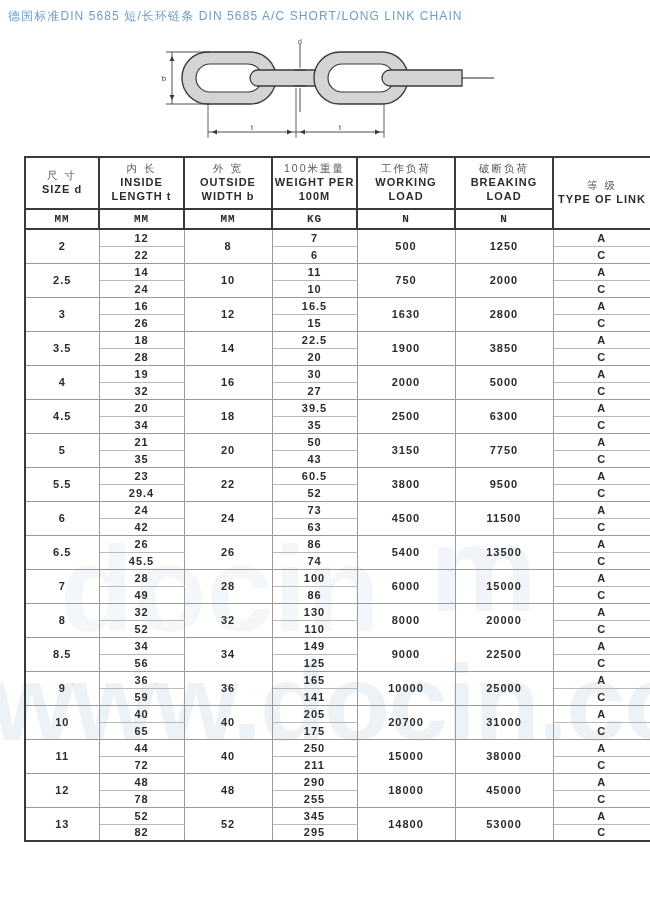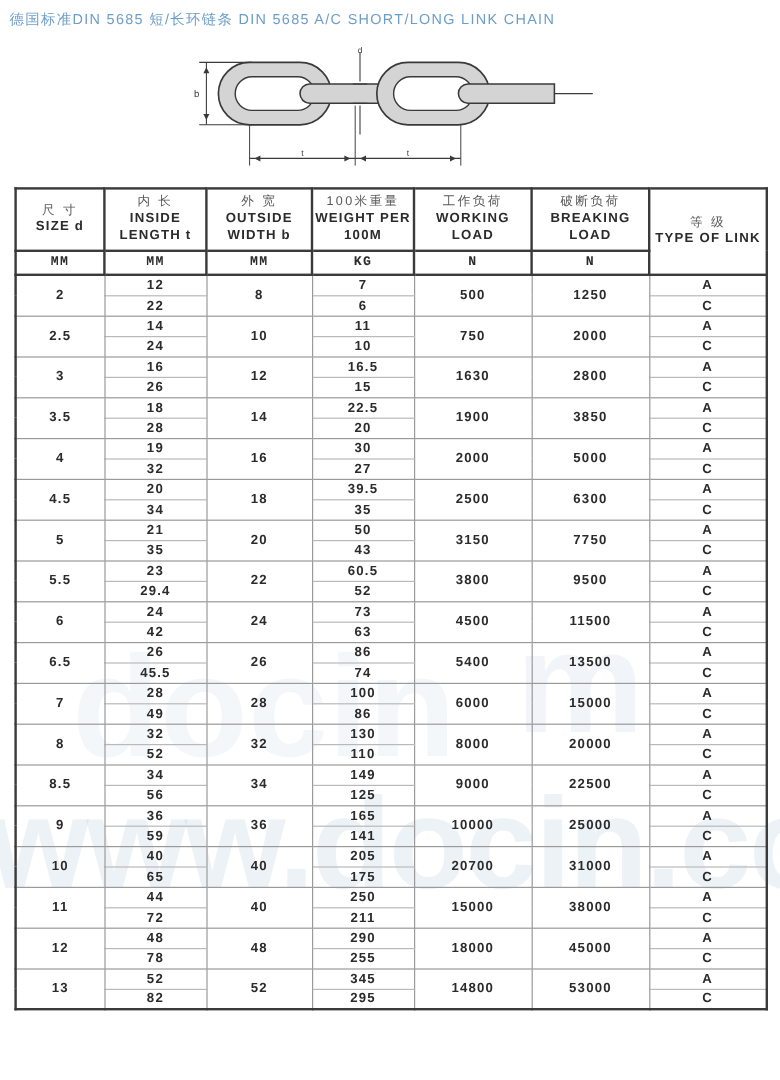--- a/index.html
+++ b/index.html
@@ -70,21 +70,21 @@
     left: 150px;
     top: 38px;
     width: 350px;
     height: 110px;
     z-index: 2;
   }
 
   
   .table-wrap {
     position: absolute;
-    left: 12px;
+    left: 24px;
     top: 156px;
     width: 626px;
     z-index: 2;
   }
   table.spec {
     border-collapse: collapse;
     table-layout: fixed;
     width: 626px;
     background: transparent;
   }

